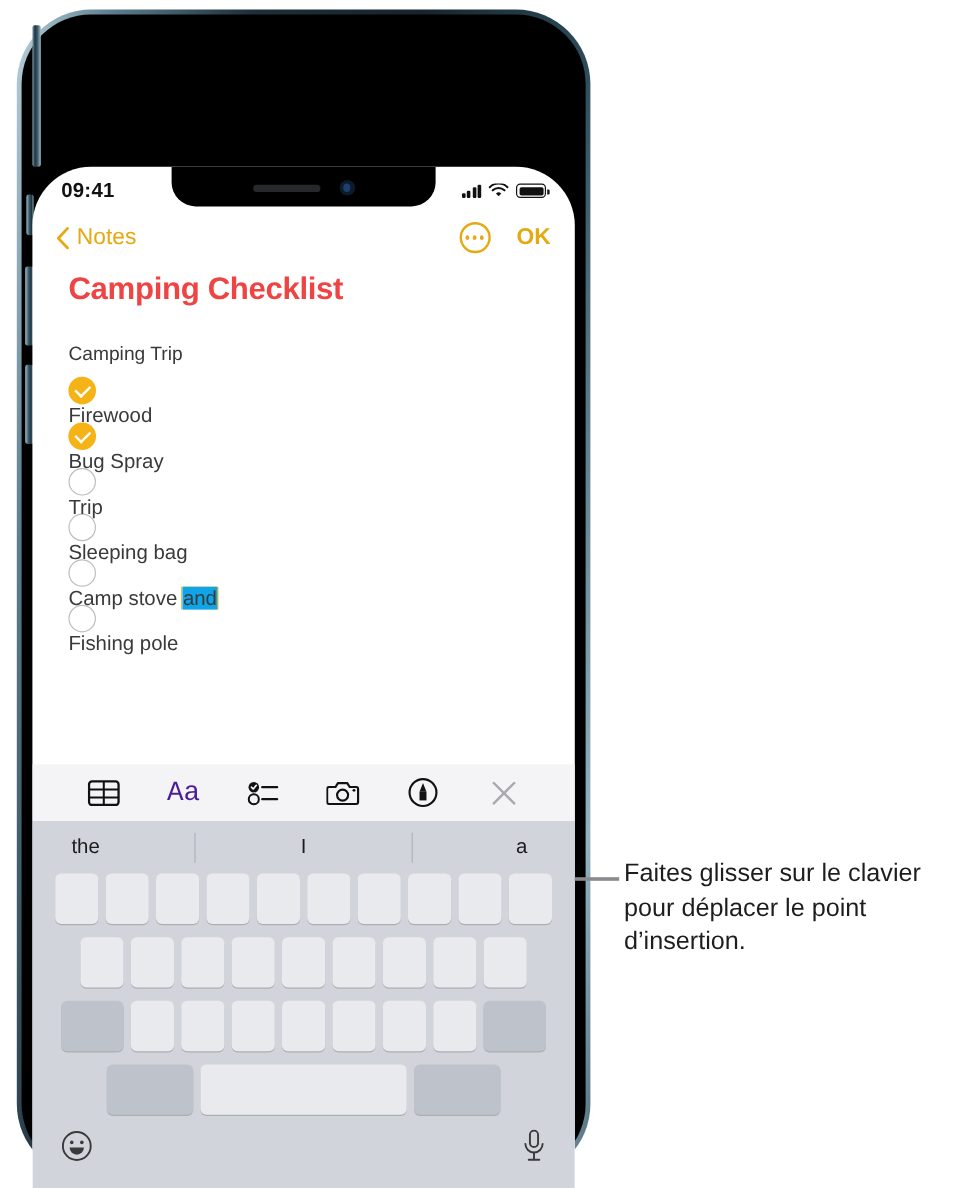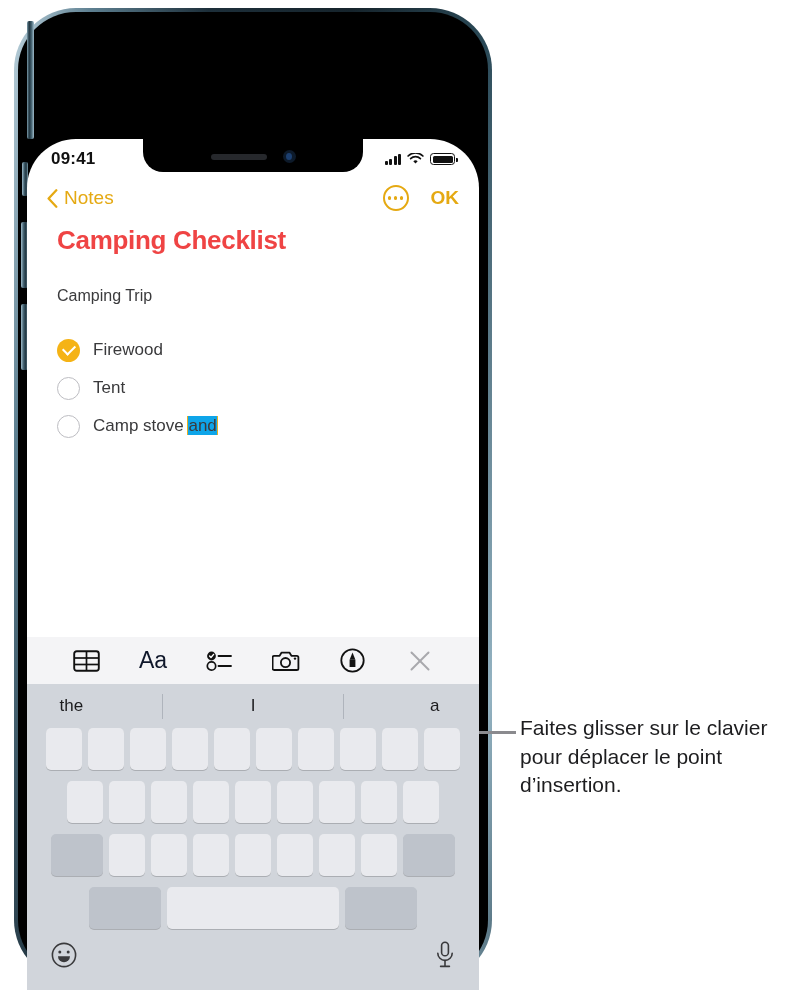--- a/index.html
+++ b/index.html
@@ -83,22 +83,22 @@
   }
   #more-button span { width:3.2px; height:3.2px; border-radius:50%; background:#E5A912; display:block; }
   #done-button { color:#E5A912; font-size:19px; font-weight:bold; cursor:pointer; }
 
   
   #note-title {
     position:absolute; left: 30px; top: 86px;
     font-size: 26px; font-weight: bold; color:#ef4444; letter-spacing:-.3px;
   }
   #note-body { position:absolute; left: 30px; top: 148px; right: 20px; }
-  #group-label { font-size: 16px; color:#3A3A3C; margin-bottom: 26px; }
-  .check-row { display:flex; align-items:center; height: 38px; }
+  #group-label { font-size: 16px; color:#3A3A3C; margin-bottom: 9px; }
+  .check-row { display:flex; height: 38px; flex-direction: column; }
   .cbox { width: 23px; height: 23px; border-radius:50%; flex: 0 0 23px; margin-right: 13px; }
   .cbox.unchecked { border: 1.6px solid #BDBDC2; background:#fff; }
   .cbox.checked {
     background:#F5B315; display:flex; align-items:center; justify-content:center;
   }
   .cbox.checked::after {
     content:""; width:10px; height:6px; border-left:2.2px solid #fff; border-bottom:2.2px solid #fff;
     transform: rotate(-45deg) translate(1px,-1px);
   }
   .citem { font-size: 17px; color:#3A3A3C; position: relative; white-space: pre; }
@@ -207,40 +207,52 @@
         <div id="note-title">Camping Checklist</div>
 
         <div id="note-body">
           <div id="group-label">Camping Trip</div>
 
           <div class="check-row">
             <div class="cbox checked"></div>
             <div class="citem">Firewood</div>
           </div>
           <div class="check-row">
+            <div class="cbox checked"></div>
+            <div class="citem">Bug Spray</div>
+          </div>
+          <div class="check-row">
             <div class="cbox unchecked"></div>
-            <div class="citem">Tent</div>
+            <div class="citem">Trip</div>
+          </div>
+          <div class="check-row">
+            <div class="cbox unchecked"></div>
+            <div class="citem">Sleeping bag</div>
           </div>
           <div class="check-row">
             <div class="cbox unchecked"></div>
             <div class="citem"><span>Camp stove </span><span class="sel-text">and</span></div>
+          </div>
+          <div class="check-row">
+            <div class="cbox unchecked"></div>
+            <div class="citem">Fishing pole</div>
           </div>
         </div>
 
         <div id="format-toolbar">
           <div class="tb">
             <svg width="27" height="22" viewBox="0 0 27 22">
               <rect x="1.2" y="1.2" width="24.6" height="19.6" rx="2.5" fill="none" stroke="#111" stroke-width="1.9"></rect>
               <line x1="1.2" y1="8" x2="25.8" y2="8" stroke="#111" stroke-width="1.7"></line>
               <line x1="1.2" y1="14.5" x2="25.8" y2="14.5" stroke="#111" stroke-width="1.7"></line>
               <line x1="13.5" y1="1.2" x2="13.5" y2="20.8" stroke="#111" stroke-width="1.7"></line>
             </svg>
           </div>
           <div class="tb">
-            <span style="font-size:23px;color:#0f172a;font-family:Liberation Sans, sans-serif;">Aa</span>
+            <span style="font-size:23px;color:#4c1d95;font-family:Liberation Mono, monospace;">Aa</span>
           </div>
           <div class="tb">
             <svg width="27" height="22" viewBox="0 0 27 22">
               <circle cx="5.5" cy="6" r="4.4" fill="#111"></circle>
               <path d="M3.6 6 L5 7.5 L7.6 4.4" stroke="#fff" stroke-width="1.4" fill="none" stroke-linecap="round" stroke-linejoin="round"></path>
               <circle cx="5.5" cy="16" r="4.2" fill="none" stroke="#111" stroke-width="1.7"></circle>
               <line x1="12.5" y1="6" x2="25" y2="6" stroke="#111" stroke-width="1.8" stroke-linecap="round"></line>
               <line x1="12.5" y1="16" x2="25" y2="16" stroke="#111" stroke-width="1.8" stroke-linecap="round"></line>
             </svg>
           </div>

